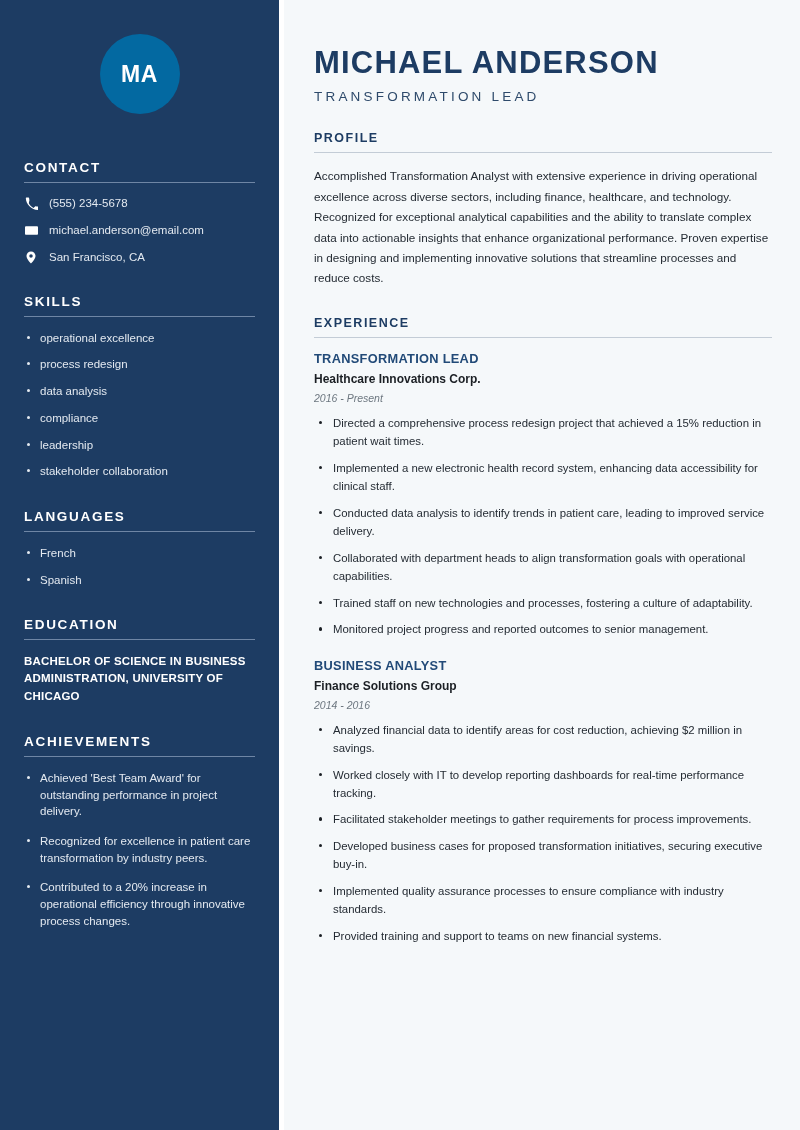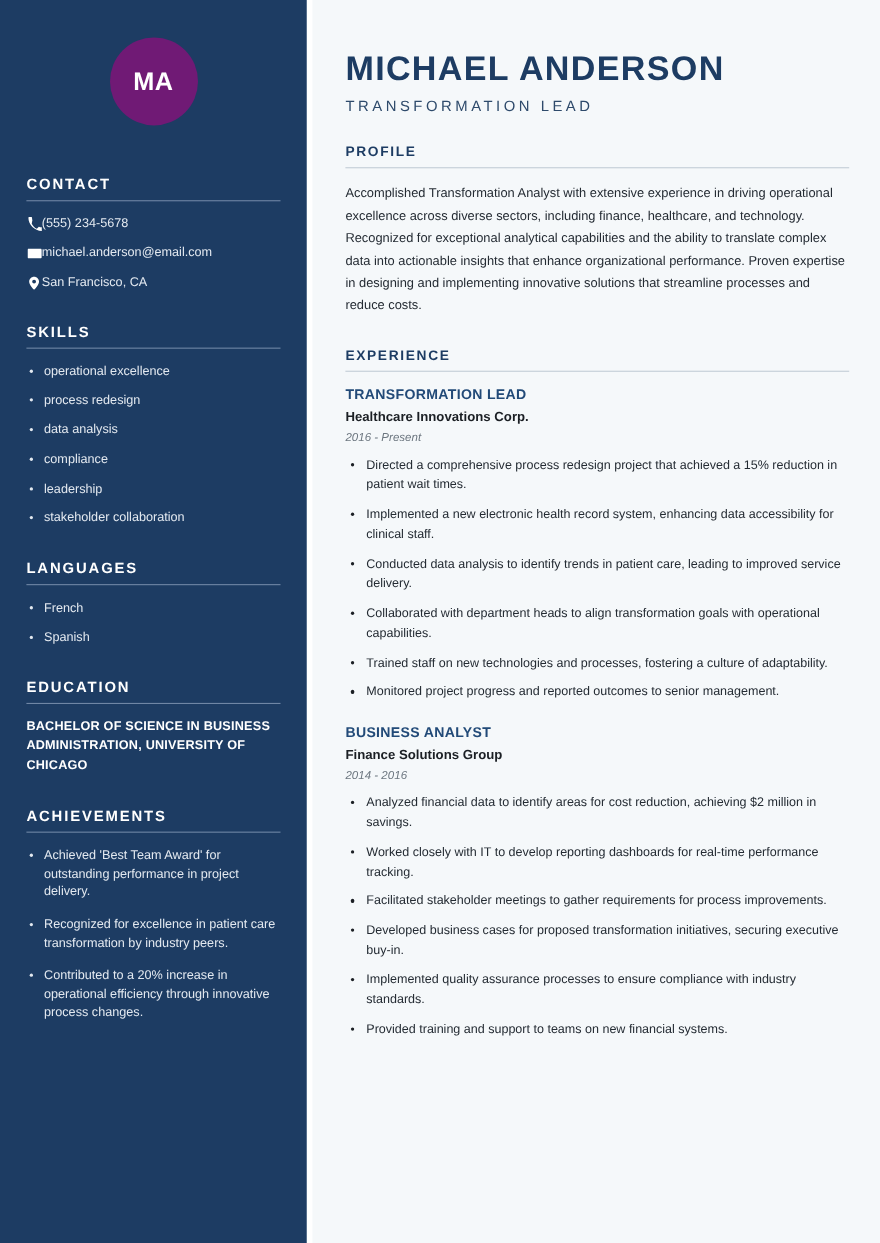--- a/index.html
+++ b/index.html
@@ -32,21 +32,21 @@
   .avatar-wrap {
     display: flex;
     justify-content: center;
     padding-top: 34px;
     padding-bottom: 46px;
   }
   .avatar {
     width: 80px;
     height: 80px;
     border-radius: 50%;
-    background: #701a75;
+    background: #0369a1;
     display: flex;
     align-items: center;
     justify-content: center;
     color: #ffffff;
     font-size: 23px;
     font-weight: bold;
     letter-spacing: 0.5px;
   }
 
   .side-section { margin-bottom: 29px; }
@@ -60,20 +60,21 @@
   }
   .side-rule {
     height: 1px;
     background: #6f86a5;
     margin-bottom: 13px;
   }
 
   .contact-row {
     display: flex;
     align-items: center;
+    gap: 11px;
     margin-bottom: 12px;
     font-size: 11.5px;
     color: #e3e9f0;
     line-height: 1.3;
   }
   .contact-row .ic {
     width: 14px;
     min-width: 14px;
     display: flex;
     align-items: center;

